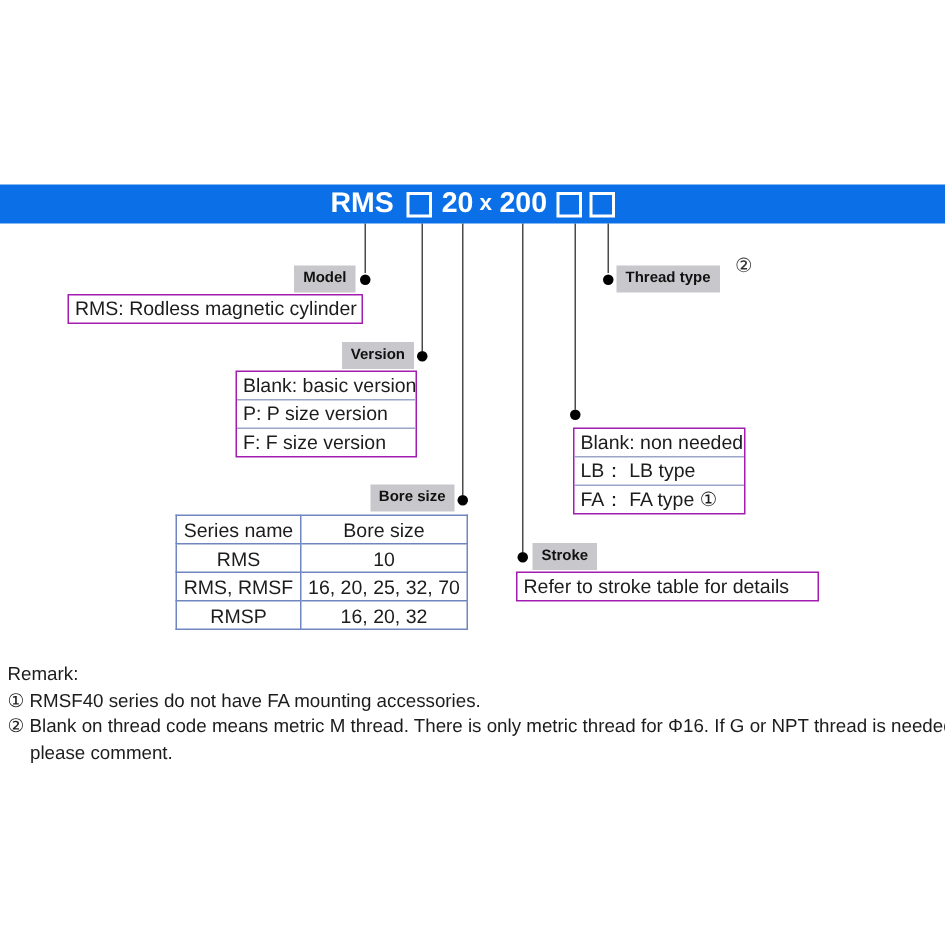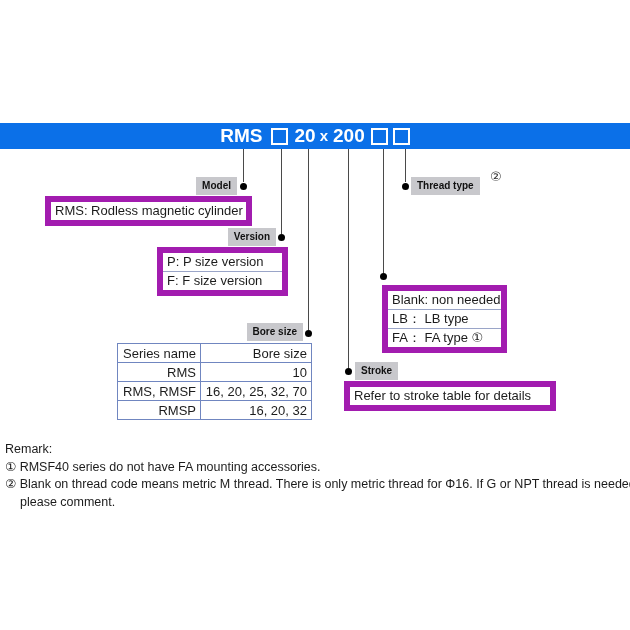--- a/index.html
+++ b/index.html
@@ -54,41 +54,41 @@
   .lbl-mount  {left:390px;top:267px;}
   .lbl-bore   {right:327px;top:323px;}
   .lbl-stroke {left:355px;top:362px;text-align:center;}
   .sup-note{
     position:absolute;left:490px;top:169px;
     font-size:13px;color:#333;font-weight:normal;
   }
 
   
   .vbox{
-    position:absolute;background:#fff;border:6px solid #a21caf;
+    position:absolute;background:#fff;border:1px solid #a21caf;
     font-size:13px;line-height:18px;white-space:nowrap;
   }
   .vbox .row{padding:0 4px;border-bottom:1px solid #9aa5c8;height:18px;}
   .vbox .row:last-child{border-bottom:none;}
   .vbox.single{padding:0 4px;height:18px;}
 
   .box-model  {left:45px;top:196px;width:187px;}
   .box-thread {left:404px;top:196px;width:82px;}
   .box-version{left:157px;top:247px;width:119px;}
   .box-mount  {left:382px;top:285px;width:113px;}
   .box-stroke {left:344px;top:381px;width:192px;}
 
   
   .bore-table{
     position:absolute;left:117px;top:343px;
     border-collapse:collapse;font-size:13px;
   }
   .bore-table td{
     border:1px solid #7086c0;padding:0 4px;height:18px;
-    white-space:nowrap;font-weight:normal;text-align:right;
+    white-space:nowrap;font-weight:normal;text-align:center;
   }
   .bore-table .c1{width:74px;}
   .bore-table .c2{width:102px;}
 
   
   .remark{position:absolute;left:5px;top:441px;font-size:12.5px;line-height:17.5px;}
   .remark .r-line{white-space:nowrap;}
   .remark .indent{padding-left:15px;}
 </style>
 </head>
@@ -121,20 +121,21 @@
   <div class="dot d-stroke"></div>
 
   <div class="sec-label lbl-model">Model</div>
   <div class="vbox single box-model">RMS: Rodless magnetic cylinder</div>
 
   <div class="sec-label lbl-thread">Thread type</div>
   <div class="sup-note">②</div>
 
   <div class="sec-label lbl-version">Version</div>
   <div class="vbox box-version">
+    <div class="row">Blank: basic version</div>
     <div class="row">P: P size version</div>
     <div class="row">F: F size version</div>
   </div>
 
   <div class="vbox box-mount">
     <div class="row">Blank: non needed</div>
     <div class="row">LB： LB type</div>
     <div class="row">FA： FA type ①</div>
   </div>
 

